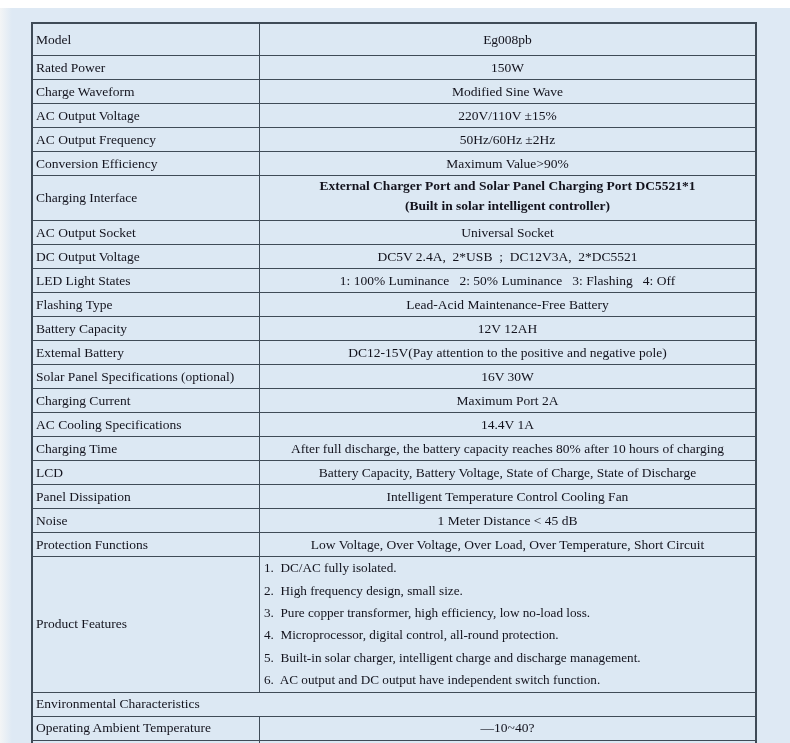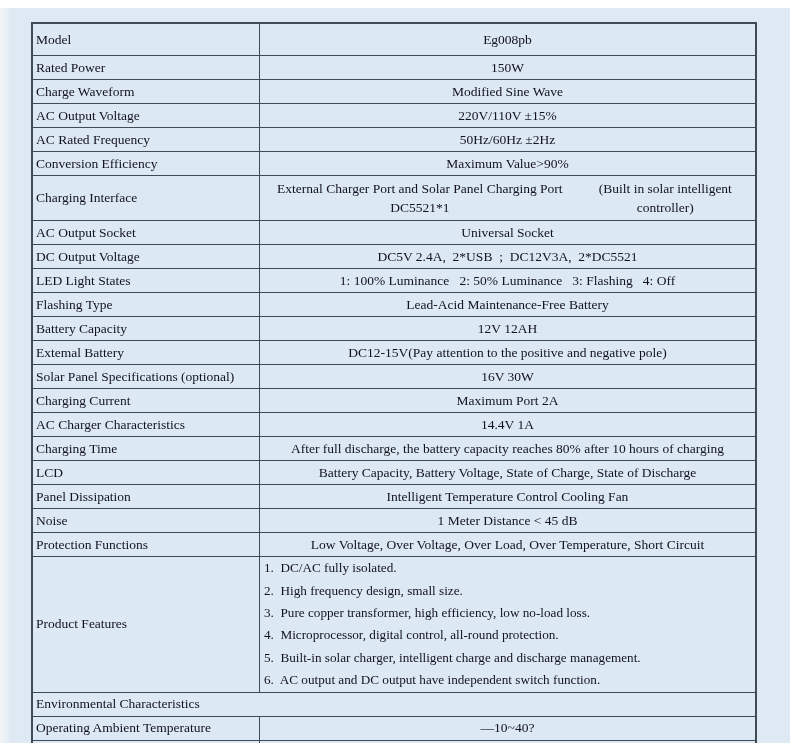--- a/index.html
+++ b/index.html
@@ -46,21 +46,21 @@
     text-align:center;
     font-size:13.5px;
     white-space:pre-wrap;
     padding:0 2px;
   }
   .h-model{height:31.2px;}
   .h-std{height:23px;}
   .h-charging{height:44px;}
   .h-features{height:134.6px;}
   .h-partial{height:14px;}
-  .two-line{flex-direction:row;justify-content:flex-start;line-height:19.5px;}
+  .two-line{flex-direction:column;justify-content:flex-start;line-height:19.5px;font-weight:bold;}
   .features-cell{
     flex-direction:column;align-items:flex-start;justify-content:center;
     text-align:left;font-size:13.2px;line-height:22.4px;
     padding-left:4px;
   }
   .full-span{border-right:none;flex:1 1 auto;width:auto;}
 </style>
 </head>
 <body>
 
@@ -83,21 +83,21 @@
       <div class="label-cell h-std">Charge Waveform</div>
       <div class="value-cell h-std">Modified Sine Wave</div>
     </div>
 
     <div class="row">
       <div class="label-cell h-std">AC Output Voltage</div>
       <div class="value-cell h-std">220V/110V ±15%</div>
     </div>
 
     <div class="row">
-      <div class="label-cell h-std">AC Rated Frequency</div>
+      <div class="label-cell h-std">AC Output Frequency</div>
       <div class="value-cell h-std">50Hz/60Hz ±2Hz</div>
     </div>
 
     <div class="row">
       <div class="label-cell h-std">Conversion Efficiency</div>
       <div class="value-cell h-std">Maximum Value&gt;90%</div>
     </div>
 
     <div class="row">
       <div class="label-cell h-charging">Charging Interface</div>
@@ -141,21 +141,21 @@
       <div class="label-cell h-std">Solar Panel Specifications (optional)</div>
       <div class="value-cell h-std">16V 30W</div>
     </div>
 
     <div class="row">
       <div class="label-cell h-std">Charging Current</div>
       <div class="value-cell h-std">Maximum Port 2A</div>
     </div>
 
     <div class="row">
-      <div class="label-cell h-std">AC Charger Characteristics</div>
+      <div class="label-cell h-std">AC Cooling Specifications</div>
       <div class="value-cell h-std">14.4V 1A</div>
     </div>
 
     <div class="row">
       <div class="label-cell h-std">Charging Time</div>
       <div class="value-cell h-std">After full discharge, the battery capacity reaches 80% after 10 hours of charging</div>
     </div>
 
     <div class="row">
       <div class="label-cell h-std">LCD</div>

